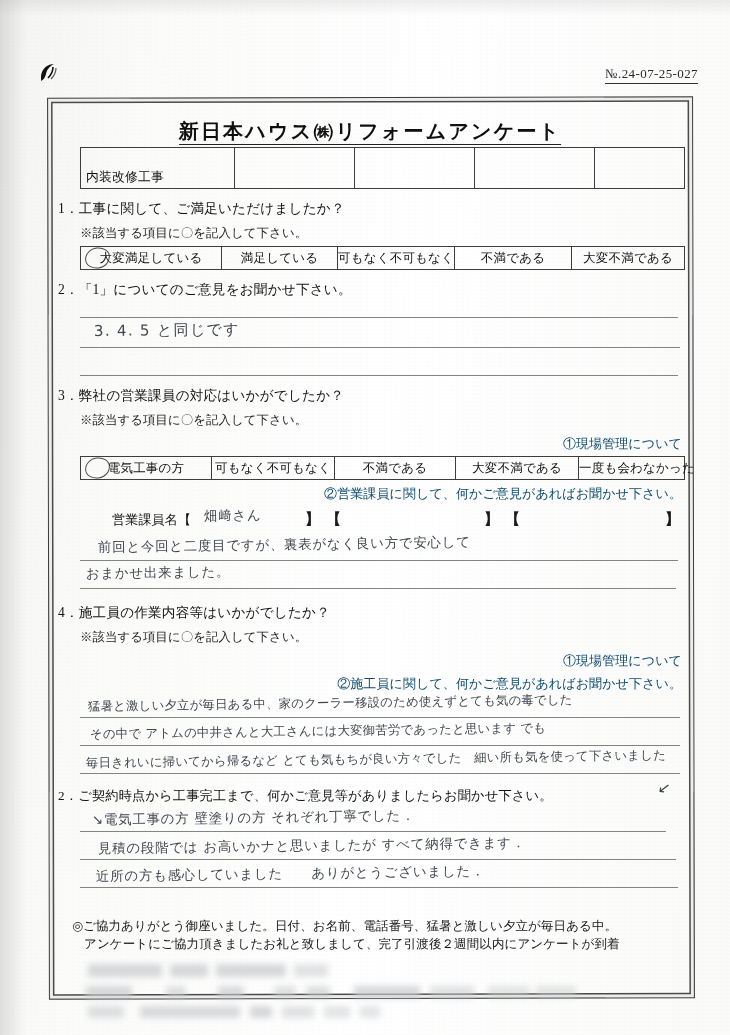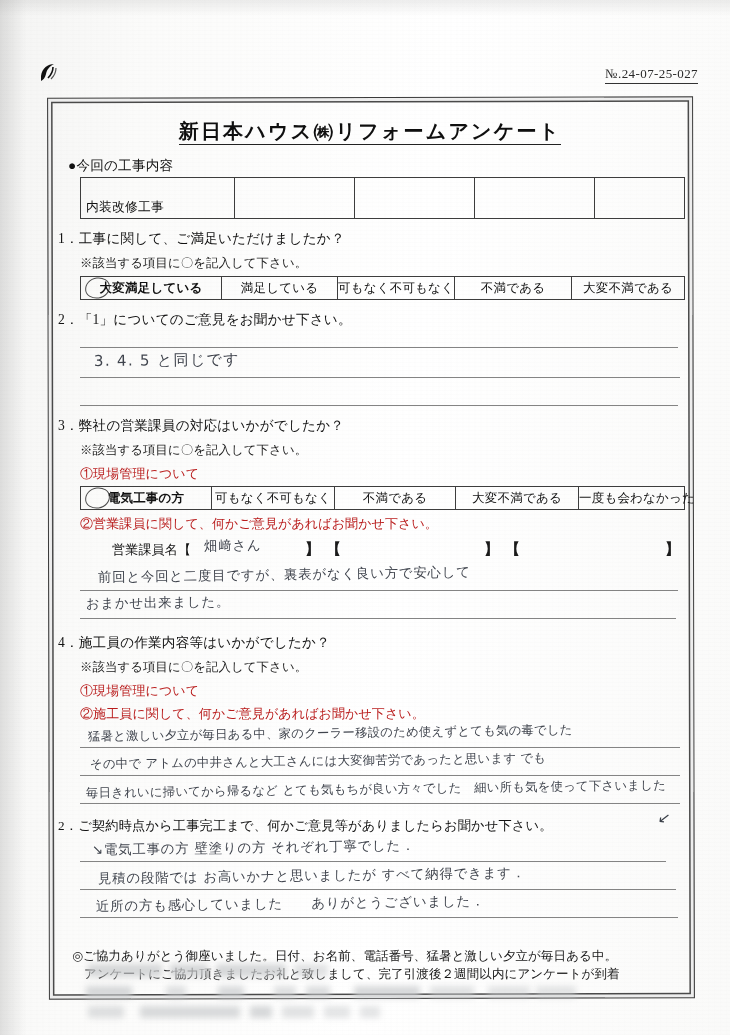--- a/index.html
+++ b/index.html
@@ -135,23 +135,24 @@
   .note {
     font-size: 12.4px;
     letter-spacing: .1px;
     color: #1b1b1b;
     margin-left: 22px;
     white-space: nowrap;
   }
   .sub {
     font-size: 13px;
     letter-spacing: .1px;
-    color: #b91c1c;
+    color: #0c4a6e;
     margin-left: 22px;
     white-space: nowrap;
+    text-align: right;
   }
 
   
   .tbl {
     border-collapse: collapse;
     table-layout: fixed;
     font-size: 12.5px;
     color: #121212;
   }
   .tbl td {
@@ -172,21 +173,21 @@
     padding-left: 5px;
     padding-bottom: 2px;
     font-size: 12.8px;
   }
 
   
   .rating-table { width: 605px; margin-left: 22px; }
   .rating-table td { height: 22px; position: relative; }
 
   
-  .circled { position: relative; font-weight: bold; }
+  .circled { position: relative; }
   .circled .hand-ring {
     position: absolute;
     left: 4px; top: 50%;
     transform: translateY(-50%) rotate(-7deg);
     width: 23px; height: 19px;
     border: 1.4px solid #2b2b2b;
     border-radius: 52% 48% 50% 50% / 55% 45% 55% 45%;
     pointer-events: none;
     opacity: .85;
   }
@@ -300,21 +301,20 @@
 
   <div class="frame"></div>
 
   <div class="content">
 
     <div class="title">
       <span>新日本ハウス㈱リフォームアンケート</span>
     </div>
 
 
-    <div class="bullet-line" style="margin-top:12px;">●今回の工事内容</div>
 
     <table class="tbl" id="work-table" style="margin-top:2px;">
       <tbody>
           <tr>
         <td style="width:148px;">内装改修工事</td>
         <td style="width:114px;"></td>
         <td style="width:114px;"></td>
         <td style="width:114px;"></td>
         <td></td>
       </tr>

